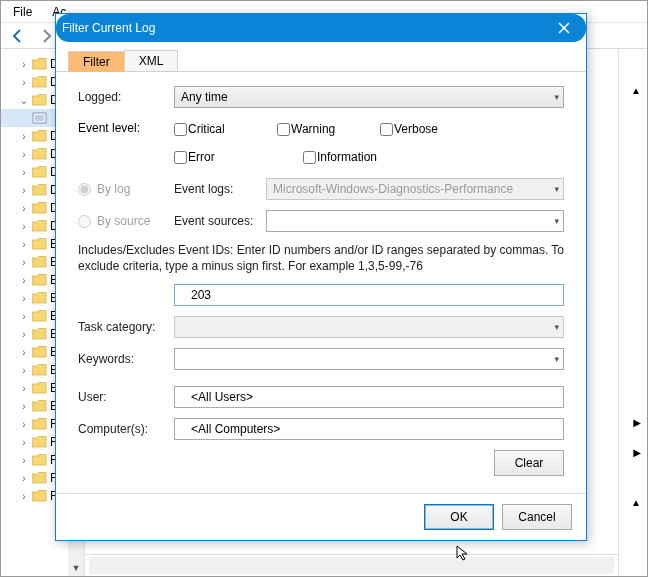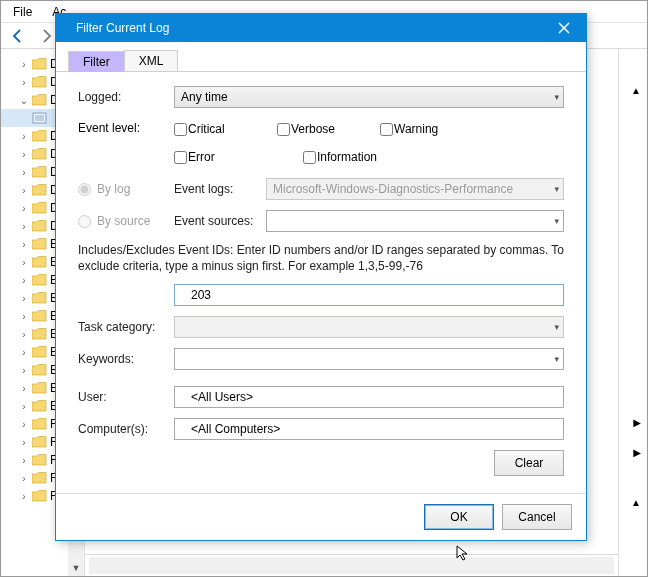--- a/index.html
+++ b/index.html
@@ -27,28 +27,28 @@
 
 .center-pane { flex: 1; background: #fff; position: relative; border-right: 1px solid #e0e0e0; }
 .center-bottom { position: absolute; left: 0; right: 0; bottom: 0; height: 22px; border-top: 1px solid #d9d9d9; display: flex; }
 .center-bottom .bottom-scroll { height: 17px; background: #f0f0f0; position: absolute; left: 4px; right: 4px; top: 2px; }
 
 .right-pane { width: 28px; background: #fff; position: relative; }
 .right-arrow { position: absolute; right: 6px; font-size: 10px; }
 
 
 .dialog { position: absolute; left: 54px; top: 12px; width: 532px; height: 528px; background: #fff; border: 1px solid #0a84d6; box-shadow: 2px 2px 10px rgba(0,0,0,0.25); display: flex; flex-direction: column; }
-.titlebar { height: 28px; background: #0a84d6; color: #fff; display: flex; align-items: center; padding-left: 20px; }
+.titlebar { height: 28px; background: #0a84d6; color: #fff; display: flex; align-items: center; padding-left: 6px; border-radius: 13px; }
 .titlebar .title { flex: 1; font-size: 12px; }
 .titlebar .close { width: 44px; height: 28px; display: flex; align-items: center; justify-content: center; }
 .titlebar .close svg { width: 12px; height: 12px; stroke: #fff; stroke-width: 1.5; }
 
 .tabs { height: 24px; display: flex; align-items: flex-end; padding-left: 12px; margin-top: 6px; border-bottom: 1px solid #d0d0d0; }
 .tab { border: 1px solid #d0d0d0; border-bottom: none; padding: 3px 14px; background: #f6f6f6; margin-right: -1px; position: relative; }
-.tab.active { background: #c4b5fd; top: 1px; }
+.tab.active { background: #fdba74; top: 1px; }
 
 .form { padding: 14px 22px 10px 22px; flex: 1; }
 .row { display: flex; align-items: center; margin-bottom: 10px; }
 .row .label { width: 96px; color: #222; }
 .row .label.dis { color: #9f9f9f; }
 .row .field { flex: 1; }
 
 .combo { width: 100%; height: 22px; border: 1px solid #a9a9a9; background: linear-gradient(#f4f4f4,#e6e6e6); display: flex; align-items: center; padding-left: 6px; position: relative; }
 .combo.dis { color: #9a9a9a; border-color: #c8c8c8; background: #f1f1f1; }
 .combo .arrow { position: absolute; right: 4px; top: 50%; transform: translateY(-50%); font-size: 9px; color: #555; }
@@ -382,25 +382,25 @@
       <div class="label">Event level:</div>
       <div class="level-grid">
         <div class="level-rows">
           <div class="level-line">
             <label class="chk">
                 <input type="checkbox" style="">
                 <span>Critical</span>
               </label>
             <label class="chk">
                 <input type="checkbox" style="">
-                <span>Verbose</span>
+                <span>Warning</span>
               </label>
             <label class="chk">
                 <input type="checkbox" style="">
-                <span>Warning</span>
+                <span>Verbose</span>
               </label>
           </div>
           <div class="level-line">
             <label class="chk">
                 <input type="checkbox" style="">
                 <span>Error</span>
               </label>
             <label class="chk wide">
                 <input type="checkbox" style="">
                 <span>Information</span>

